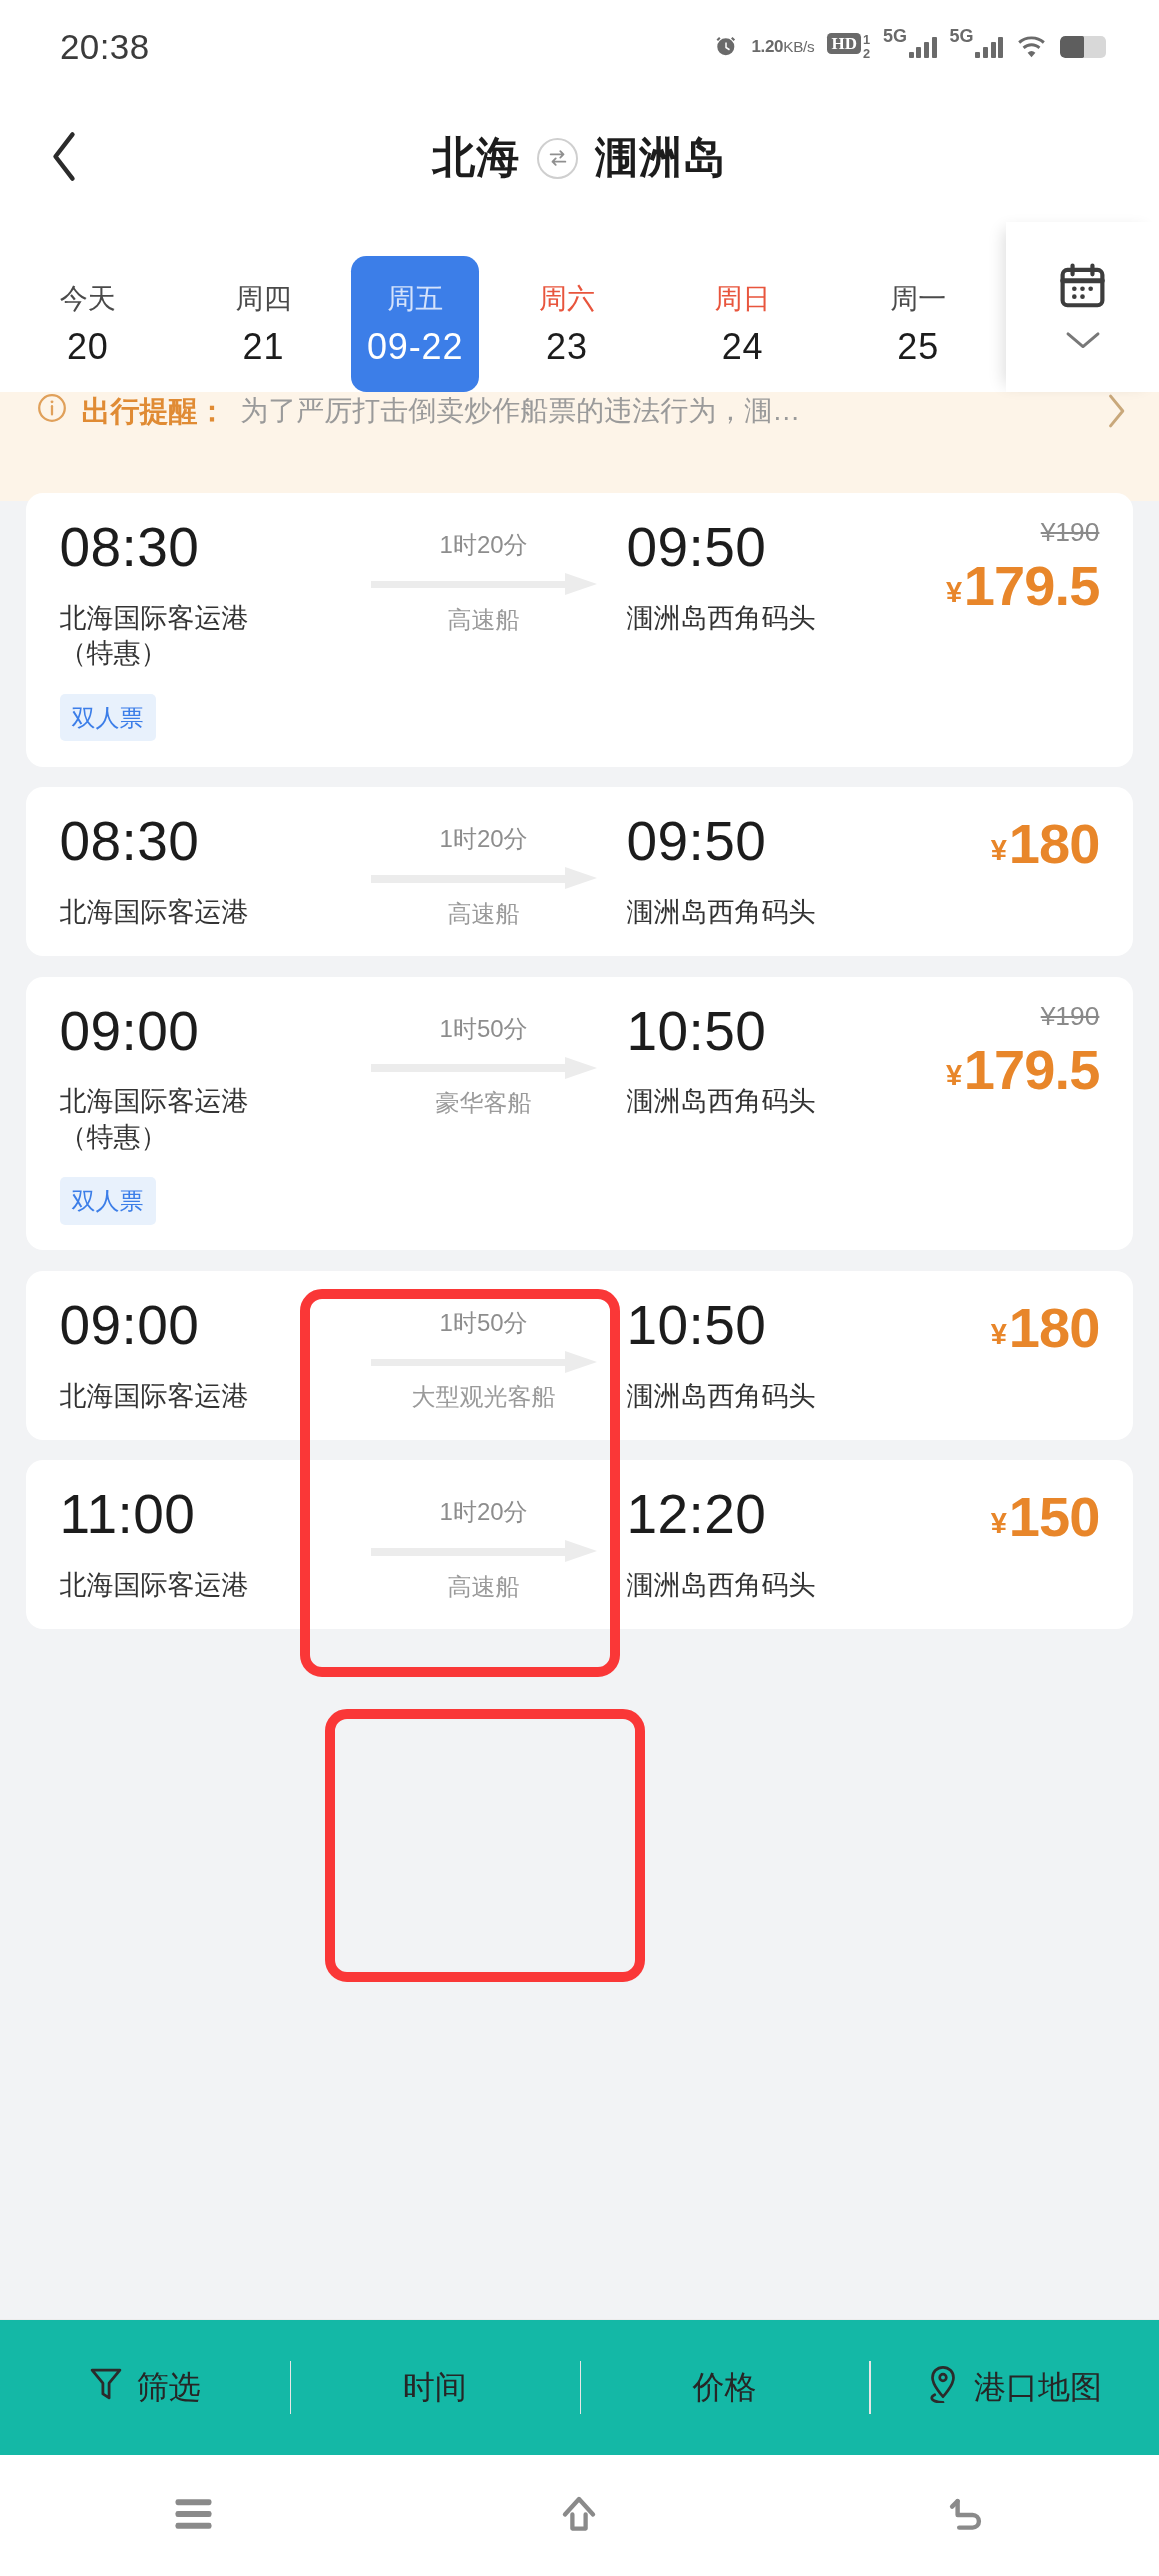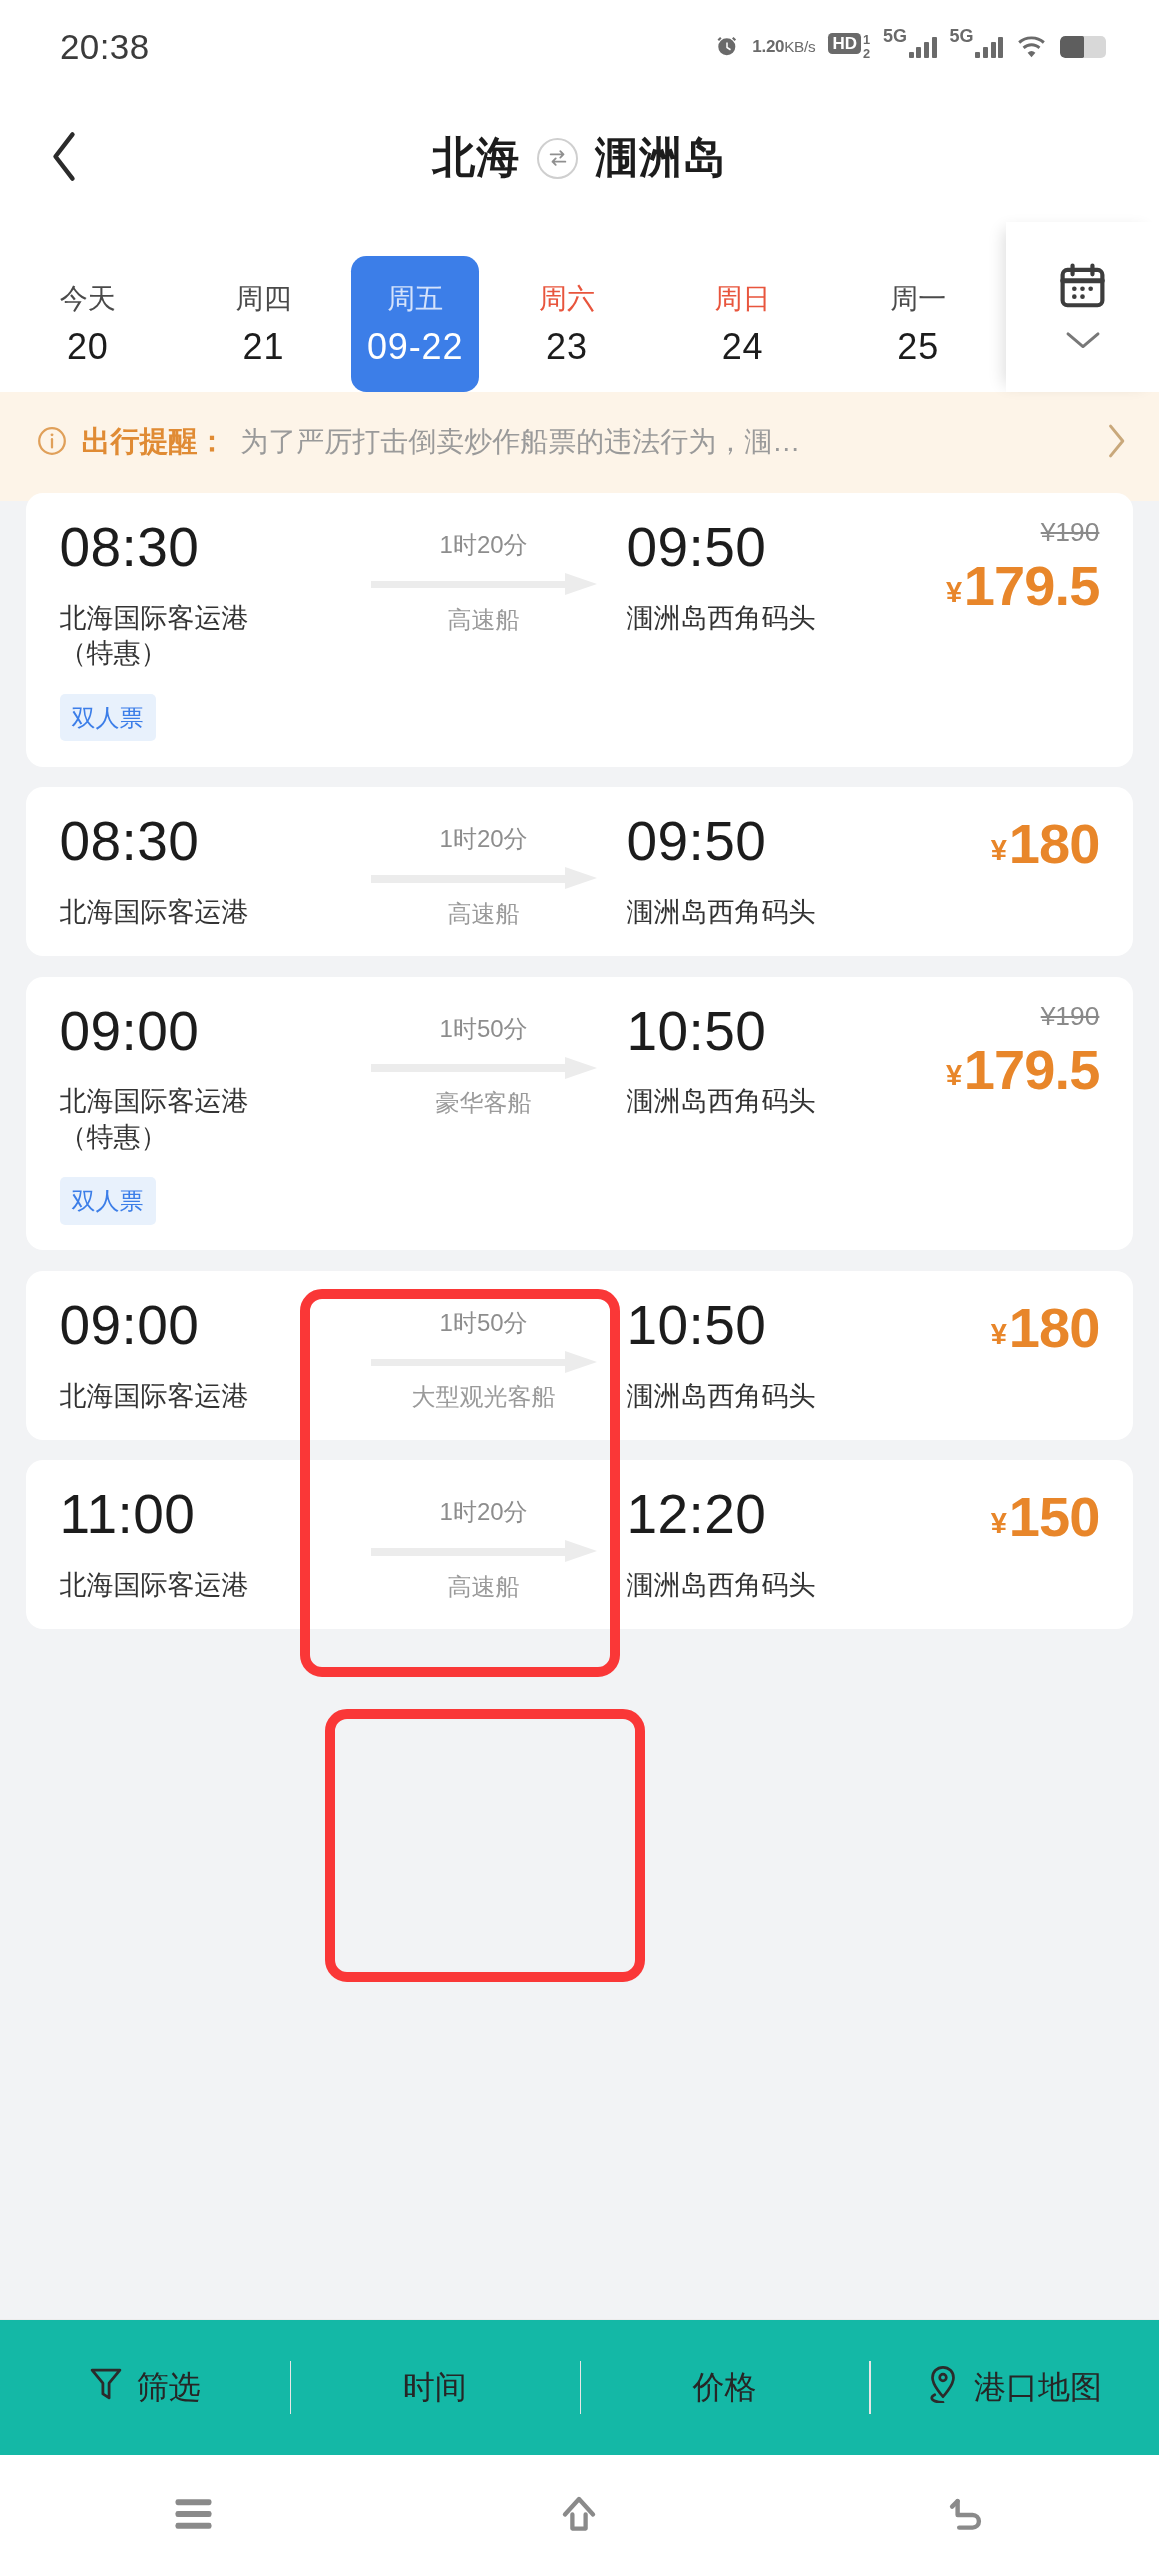--- a/index.html
+++ b/index.html
@@ -16,21 +16,21 @@
     position:absolute; top:0; left:0; width:1159px; height:94px;
     background:#ffffff; display:flex; align-items:center;
     justify-content:space-between; padding:0 53px 0 60px;
   }
   .sb-time { font-size:35px; color:#3b3b3b; letter-spacing:0.4px; font-weight:400; }
   .sb-right { display:flex; align-items:center; gap:12.8px; }
   .sb-ico { display:flex; align-items:center; color:#6a6a6a; }
   .net-speed { display:flex; line-height:0.98; font-size:17px; color:#6a6a6a; font-weight:600; letter-spacing:-0.3px; }
   .net-speed span:last-child { font-size:15.3px; font-weight:500; }
   .hd-box { display:flex; align-items:flex-start; }
-  .hd-badge { background:#6a6a6a; color:#fff; font-size:17px; font-weight:700; border-radius:4.3px; padding:1.7px 4.3px 2.6px; line-height:1; }
+  .hd-badge { background:#6a6a6a; color:#fff; font-size:17px; font-weight:700; border-radius:4.3px; padding:1.7px 4.3px 2.6px; line-height:1;font-family:Liberation Serif, serif; }
   .hd-nums { display:flex; flex-direction:column; font-size:12.8px; color:#6a6a6a; line-height:1.08; font-weight:600; margin-left:1.7px; }
   .sig { display:flex; align-items:flex-end; }
   .sig-lab { font-size:18px; font-weight:700; color:#6a6a6a; margin-right:1.7px; position:relative; top:-10.2px; }
   .bars { display:flex; align-items:flex-end; gap:2.6px; }
   .bars i { width:5.1px; background:#6a6a6a; border-radius:0.9px; display:block; }
   .batt { width:46px; height:22px; border-radius:5.1px; background:#d8d8d8; position:relative; overflow:hidden; }
   .batt::after { content:""; position:absolute; left:0; top:0; bottom:0; width:52%; background:#5e5e5e; border-radius:5.1px 1.7px 1.7px 5.1px; }
 
   
   .apphead {
@@ -67,21 +67,21 @@
   .dcell.sel .dy { color:#ffffff; font-size:36px; }
   .calbtn {
     width:153px; height:170px; display:flex; flex-direction:column;
     align-items:center; justify-content:center; gap:13.6px;
     box-shadow:-8.5px 0 15.3px -6.8px rgba(0,0,0,.14); background:#fff; z-index:3;
   }
 
   
   .notice {
     position:absolute; top:392px; left:0; width:1159px; height:109px;
-    background:#fdf4e8; display:flex; align-items:center; padding:0 31px 9px 36px; gap:13.6px;
+    background:#fdf4e8; display:flex; align-items:flex-start; padding:0 31px 9px 36px; gap:13.6px;
   }
   .notice .ilabel { font-size:29px; color:#e08b34; font-weight:700; white-space:nowrap; }
   .notice .itext {
     font-size:28px; color:#9a9a9a; flex:1; overflow:hidden; white-space:nowrap;
     text-overflow:clip;
   }
   .notice .chev { color:#c9a87b; flex:none; }
 
   
   .list { position:absolute; top:493px; left:0; width:1159px; }

